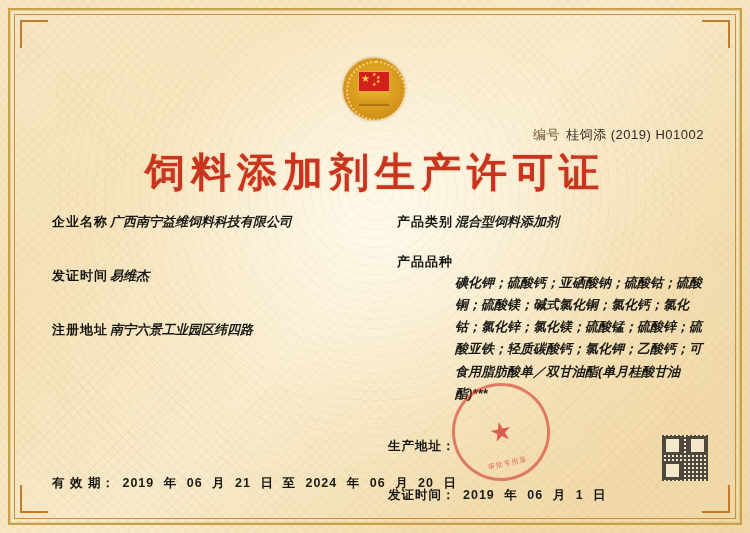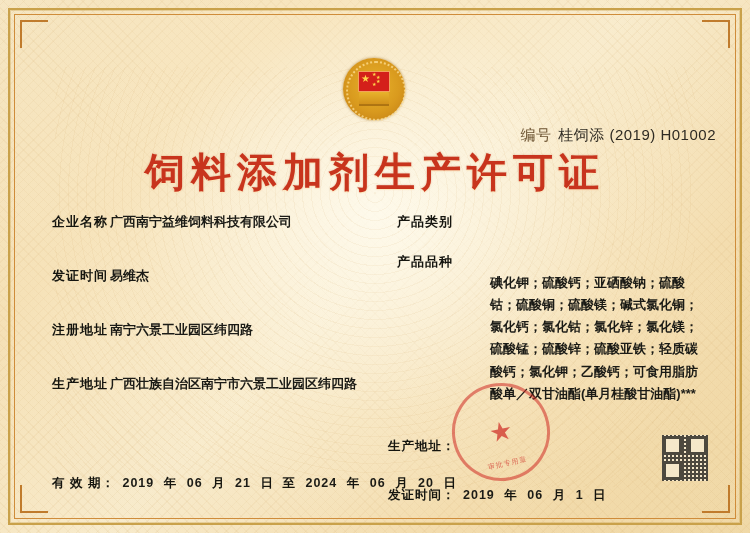--- a/index.html
+++ b/index.html
@@ -112,23 +112,23 @@
   .emblem .gearwheat {
     position: absolute;
     left: 3px; top: 3px;
     width: 56px; height: 56px;
     border-radius: 50%;
     border: 2px dotted rgba(255,225,150,0.75);
   }
 
   .serial {
     position: absolute;
-    right: 34px;
+    right: 46px;
     top: 126px;
-    font-size: 15px;
+    font-size: 13px;
     color: #4a3a24;
     letter-spacing: 0.5px;
   }
   .serial .label {
     color: #6b5230;
     margin-right: 2px;
   }
   .serial .value {
     color: #2e2a22;
   }
@@ -178,22 +178,23 @@
     font-weight: bold;
     color: #15150f;
     white-space: nowrap;
     letter-spacing: 1px;
     flex: 0 0 auto;
   }
   .row .val {
     font-weight: bold;
     color: #1b1b16;
     margin-left: 2px;
-  }
-  .col-right .row { margin-bottom: 20px; gap: 35px; }
+    font-style: italic;
+  }
+  .col-right .row { margin-bottom: 20px; }
   .col-right .prod-row .val { line-height: 1.7; margin-top: 20px; }
 
   .issuer {
     position: absolute;
     left: 388px;
     bottom: 78px;
     font-size: 12.5px;
     font-weight: bold;
     color: #15150f;
     letter-spacing: 1px;
@@ -342,29 +343,26 @@
         <span class="val">广西南宁益维饲料科技有限公司</span>
       </div>
       <div class="row">
         <span class="lab">发证时间</span>
         <span class="val">易维杰</span>
       </div>
       <div class="row">
         <span class="lab">注册地址</span>
         <span class="val">南宁六景工业园区纬四路</span>
       </div>
-      <div class="row">
-        <span class="lab">生产地址</span>
-        <span class="val">广西壮族自治区南宁市六景工业园区纬四路</span>
-      </div>
     </div>
 
     <div class="col-right">
       <div class="row">
         <span class="lab">产品类别</span>
+        <span class="val">混合型饲料添加剂</span>
       </div>
       <div class="row prod-row">
         <span class="lab">产品品种</span>
         <span class="val">碘化钾；硫酸钙；亚硒酸钠；硫酸钴；硫酸铜；硫酸镁；碱式氯化铜；氯化钙；氯化钴；氯化锌；氯化镁；硫酸锰；硫酸锌；硫酸亚铁；轻质碳酸钙；氯化钾；乙酸钙；可食用脂肪酸单／双甘油酯(单月桂酸甘油酯)***</span>
       </div>
     </div>
 
   </div>
 
   <div class="issuer">生产地址：</div>

